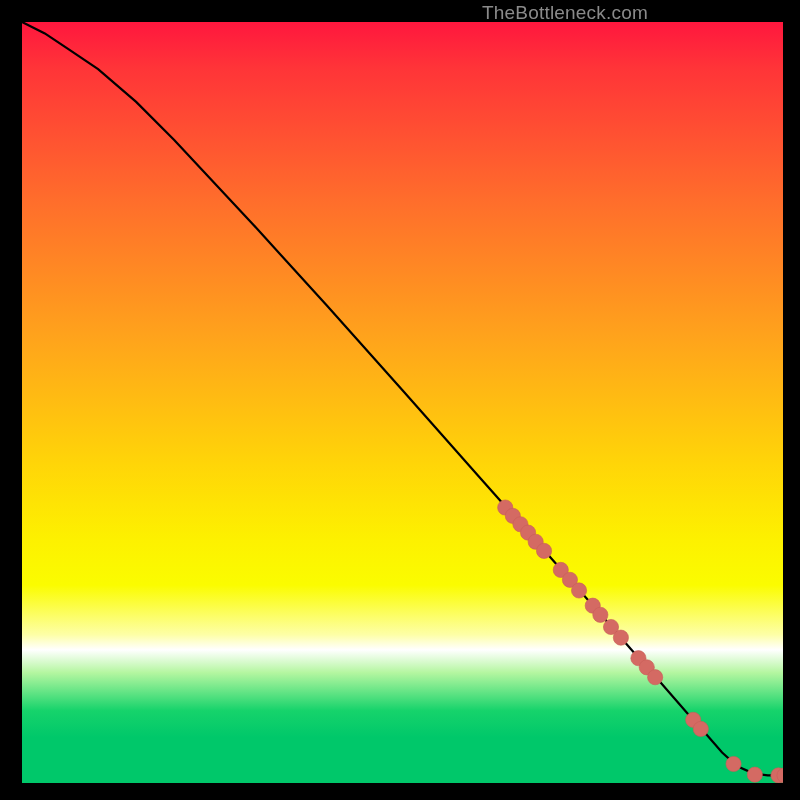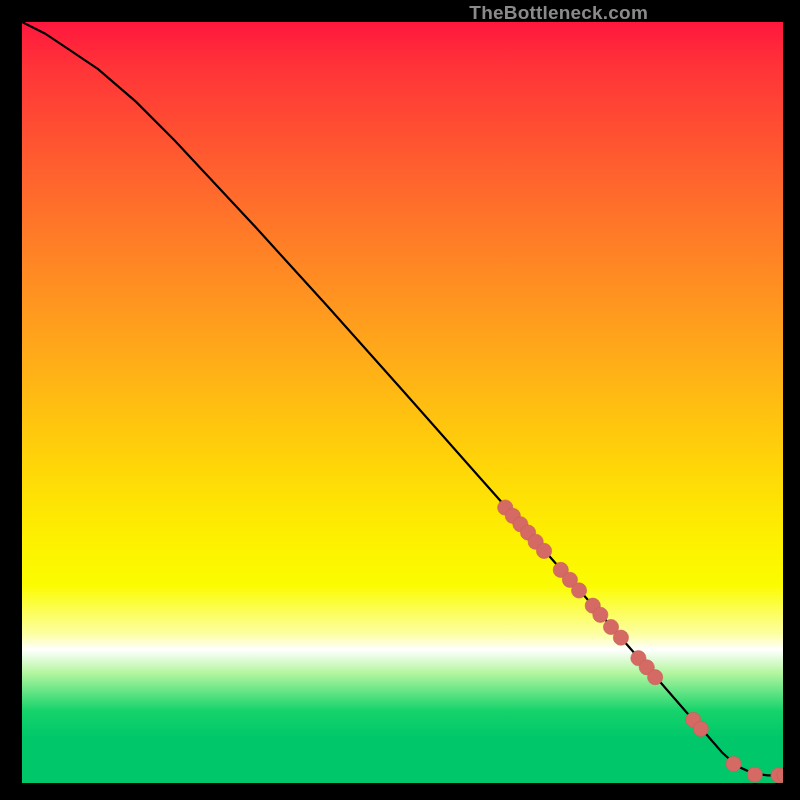--- a/index.html
+++ b/index.html
@@ -7,21 +7,20 @@
     padding: 0;
     width: 800px;
     height: 800px;
     background: #000;
     overflow: hidden;
   }
   .stage {
     position: relative;
     width: 658px;
     height: 800px;
-    font-weight: bold;
   }
   .plot-bg {
     position: absolute;
     left: 22px;
     top: 22px;
     width: 761px;
     height: 761px;
     background: linear-gradient(to bottom,
       #ff173e 0%,
       #ff3438 6%,

